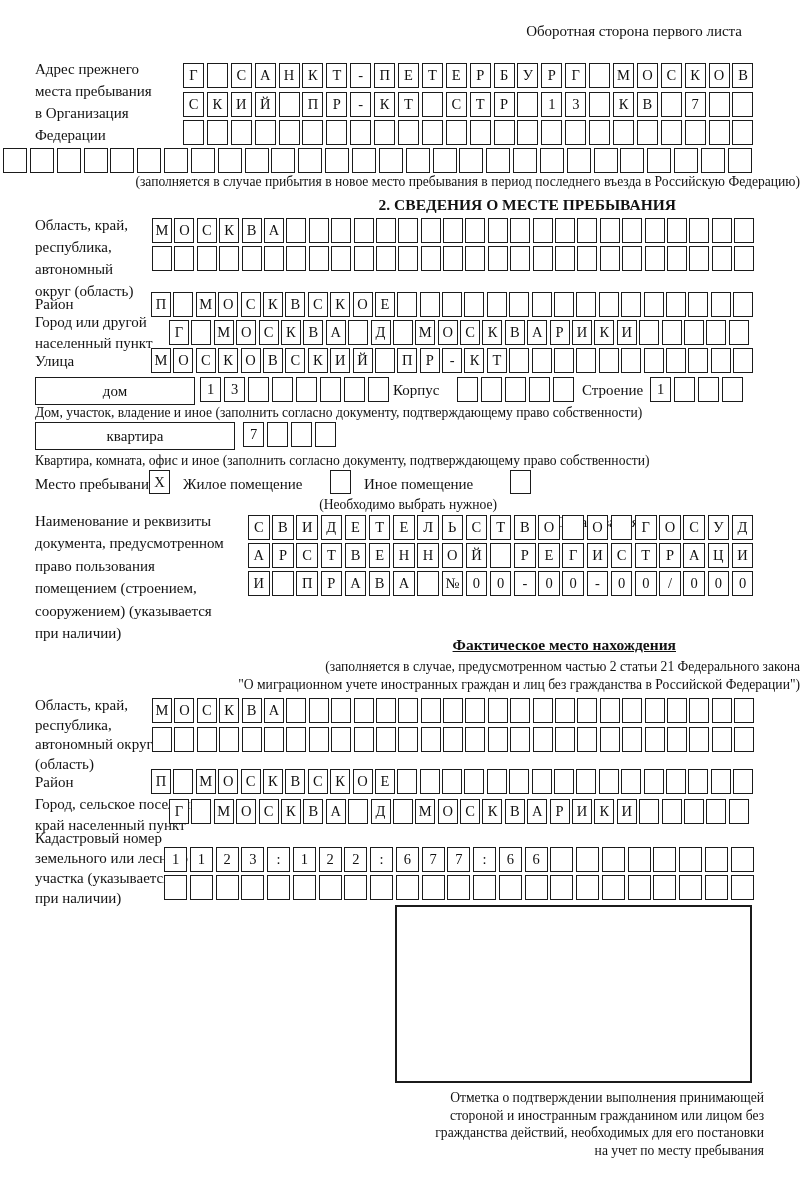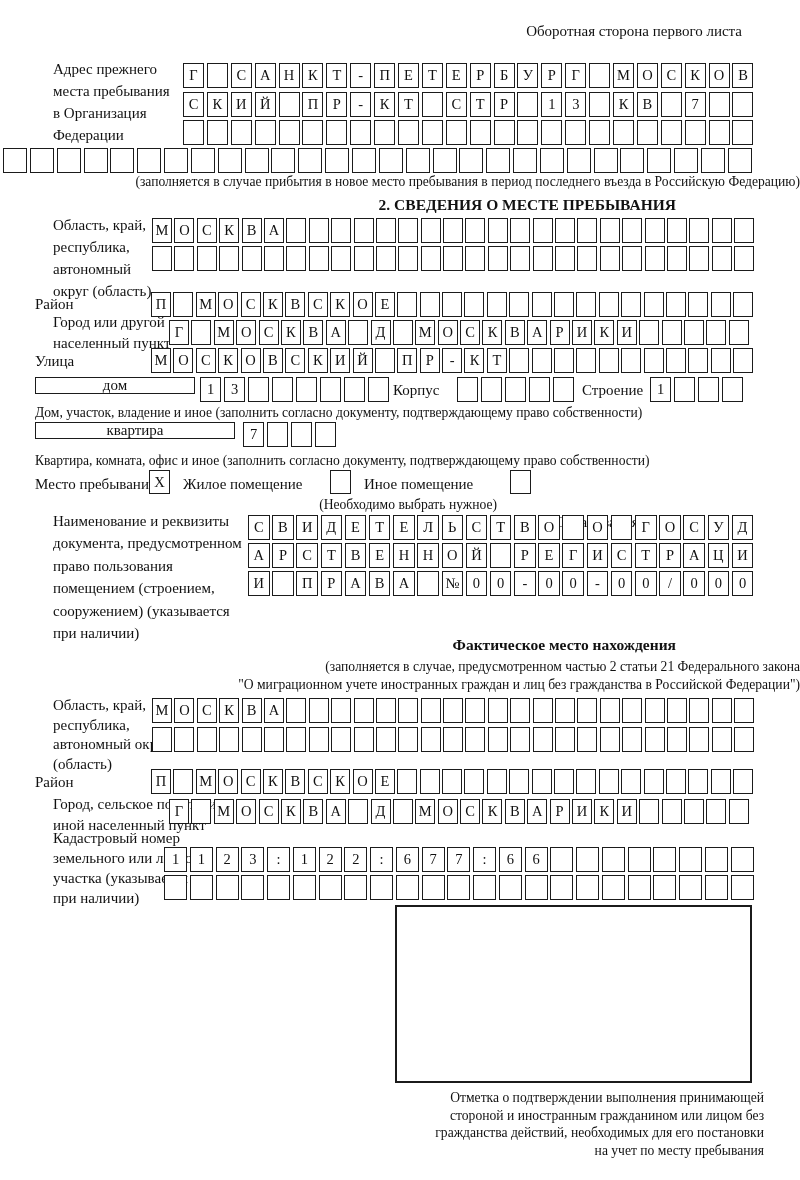--- a/index.html
+++ b/index.html
@@ -1,26 +1,26 @@
 <!DOCTYPE html>
 <html lang="ru"><head>
 <meta charset="utf-8">
 <style>
   html,body{margin:0;padding:0;background:#fff;}
   .page{position:relative;width:800px;height:1180px;background:#fff;
         font-family:"Liberation Serif",serif;color:#111;overflow:hidden;}
   .lbl{position:absolute;font-size:15px;line-height:22px;white-space:nowrap;}
-  .lbl div{white-space:nowrap;margin-left:18px;}
+  .lbl div{white-space:nowrap;}
   .title{position:absolute;left:0;width:676px;text-align:right;font-weight:bold;font-size:15.5px;white-space:nowrap;}
   .cap{position:absolute;font-size:13.6px;line-height:17.5px;text-align:right;}
   .cellrow{position:absolute;display:flex;gap:var(--g,3px);}
   .cell{box-sizing:border-box;flex:0 0 var(--cw,21px);width:var(--cw,21px);height:var(--ch,25px);
         border:1.7px solid #1b1b1b;background:#fff;display:flex;align-items:center;justify-content:center;
         font-size:14.5px;font-family:"Liberation Serif",serif;}
-  .field{position:absolute;box-sizing:border-box;border:1.7px solid #1b1b1b;height:17px;
+  .field{position:absolute;box-sizing:border-box;border:1.7px solid #1b1b1b;height:28px;
          display:flex;align-items:center;justify-content:center;font-size:15px;background:#fff;}
   .cb{position:absolute;box-sizing:border-box;width:21px;height:24px;border:1.7px solid #1b1b1b;
       display:flex;align-items:center;justify-content:center;font-size:14.5px;background:#fff;}
   .stamp{position:absolute;box-sizing:border-box;border:2px solid #1b1b1b;background:#fff;}
   .note-line{white-space:nowrap;}
 </style>
 </head>
 <body>
 
 <div class="page">
@@ -422,21 +422,21 @@
       <span class="cell">0</span>
       <span class="cell">-</span>
       <span class="cell">0</span>
       <span class="cell">0</span>
       <span class="cell">/</span>
       <span class="cell">0</span>
       <span class="cell">0</span>
       <span class="cell">0</span>
     </div>
 
-  <div class="title" style="top:636px;">Фактическое место нахождения</div>
+  <div class="title" style="top:636px;text-decoration:underline;">Фактическое место нахождения</div>
   <div class="cap" style="left:0;top:658px;width:800px;">(заполняется в случае, предусмотренном частью 2 статьи 21 Федерального закона</div>
   <div class="cap" style="left:0;top:676px;width:800px;">"О миграционном учете иностранных граждан и лиц без гражданства в Российской Федерации")</div>
 
   <div class="lbl" style="left:35px;top:696px;line-height:19.5px;">
     <div>Область, край,</div>
     <div>республика,</div>
     <div>автономный округ</div>
     <div>(область)</div>
   </div>
   <div class="cellrow" style="left:152px;top:698px;--cw:20px;--g:2.4px;">
@@ -524,21 +524,21 @@
       <span class="cell"></span>
       <span class="cell"></span>
       <span class="cell"></span>
       <span class="cell"></span>
       <span class="cell"></span>
       <span class="cell"></span>
     </div>
 
   <div class="lbl" style="left:35px;top:794px;line-height:21px;">
     <div>Город, сельское поселение,</div>
-    <div>иной населенный пункт</div>
+    <div>край населенный пункт</div>
   </div>
   <div class="cellrow" style="left:169px;top:799px;--cw:20px;--g:2.4px;">
       <span class="cell">Г</span>
       <span class="cell"></span>
       <span class="cell">М</span>
       <span class="cell">О</span>
       <span class="cell">С</span>
       <span class="cell">К</span>
       <span class="cell">В</span>
       <span class="cell">А</span>

